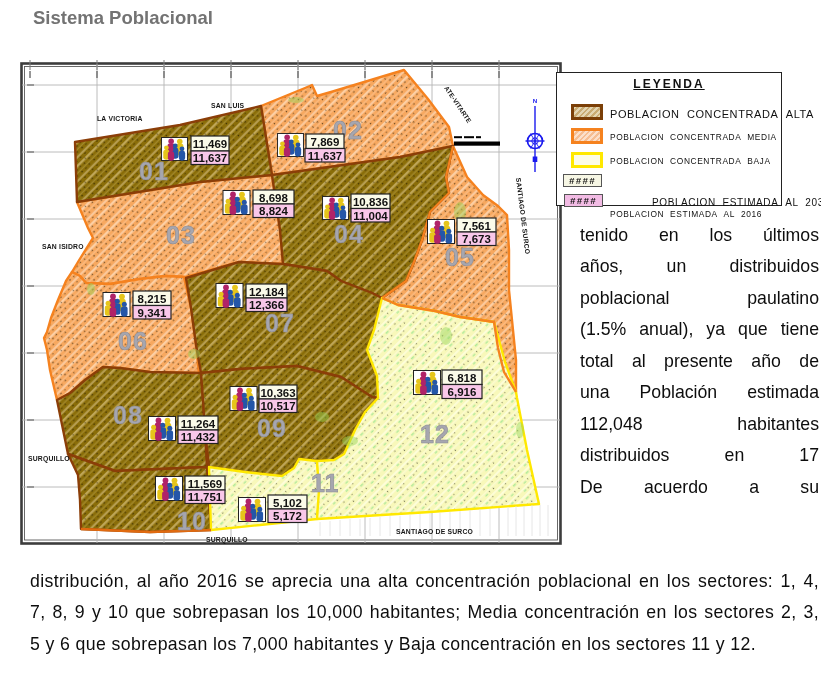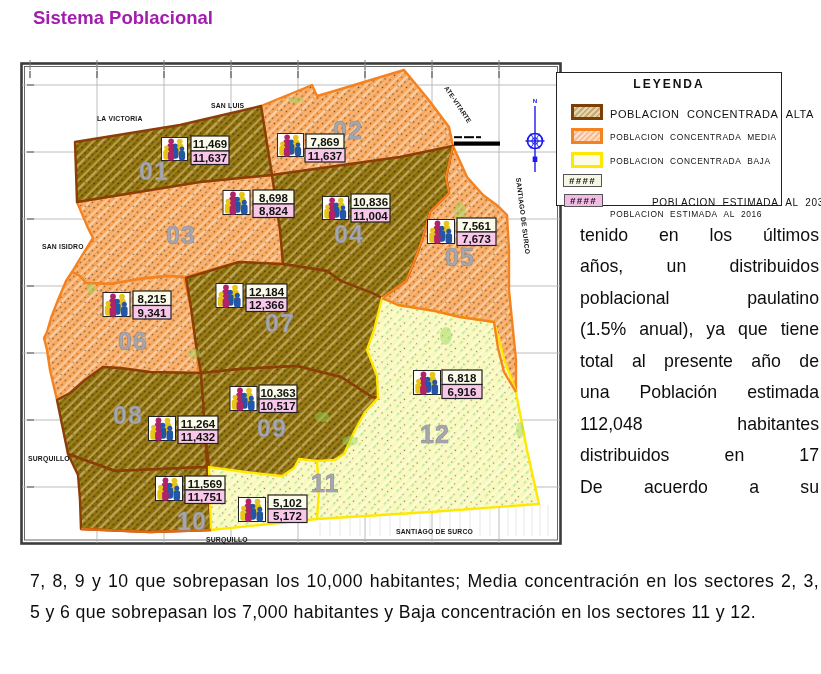--- a/index.html
+++ b/index.html
@@ -5,21 +5,21 @@
   html,body{margin:0;padding:0;background:#ffffff;}
   #page{position:relative;width:821px;height:674px;background:#ffffff;overflow:hidden;
         font-family:"Liberation Sans",sans-serif;}
   .abs{position:absolute;}
   .jline{text-align:justify;text-align-last:justify;white-space:nowrap;}
 </style>
 </head>
 <body>
 <div id="page">
 
-<div class="abs" style="left:33px;top:7px;font-size:18.5px;font-weight:bold;color:#a21caf;">Sistema&nbsp;Poblacional</div>
+<div class="abs" style="left:33px;top:7px;font-size:18.5px;font-weight:bold;color:#737373;">Sistema&nbsp;Poblacional</div>
 
 <svg class="abs" style="left:0;top:0;" width="821" height="674" viewBox="0 0 821 674">
 <defs>
   <pattern id="hd" width="17" height="17" patternUnits="userSpaceOnUse" patternTransform="rotate(-45)">
     <rect width="17" height="17" fill="#8a6d08"></rect>
     <rect y="1" width="17" height="2.4" fill="#bfa658"></rect>
     <rect y="6.6" width="17" height="1.3" fill="#a48a2e"></rect>
     <rect y="11.8" width="17" height="2.2" fill="#b69d50"></rect>
     <rect x="1.5" y="4.3" width="1.3" height="1" fill="#241c04"></rect>
     <rect x="6.5" y="3.8" width="1.2" height="1" fill="#241c04"></rect>
@@ -381,21 +381,21 @@
   <line x1="525.5" y1="141" x2="544.5" y2="141" stroke-width="1.4"></line>
   <line x1="530.5" y1="133.5" x2="539.5" y2="148.5" stroke-width="0.9"></line>
   <line x1="539.5" y1="133.5" x2="530.5" y2="148.5" stroke-width="0.9"></line>
   <rect x="532.7" y="156.5" width="4.6" height="5.5" fill="#1a1aee" stroke="none"></rect>
   <text x="535" y="103" text-anchor="middle" font-size="6.2" font-weight="bold" fill="#1a1aee" stroke="none" font-family="Liberation Sans, sans-serif">N</text>
 </g>
 </svg>
 
 <div class="abs" style="left:556px;top:72px;width:224px;height:132px;background:#ffffff;border:1.6px solid #222;">
 
-  <div style="text-align:center;margin-top:4px;font-size:12px;font-weight:bold;letter-spacing:2px;color:#111;">LEYENDA</div>
+  <div style="text-align:center;margin-top:4px;font-size:12px;font-weight:bold;letter-spacing:2px;text-decoration:underline;color:#111;">LEYENDA</div>
 
   <div class="abs" style="left:14px;top:31px;width:26px;height:10px;background:repeating-linear-gradient(135deg,#e3d5b2 0 2px,#c9ab72 2px 4px);border:3px solid #7b3f07;"></div>
   <div class="abs" style="left:53px;top:35px;font-size:11px;letter-spacing:0.6px;color:#111;">POBLACION&nbsp;&nbsp;CONCENTRADA&nbsp;&nbsp;ALTA</div>
 
   <div class="abs" style="left:14px;top:55px;width:26px;height:10px;background:repeating-linear-gradient(135deg,#fbdfca 0 2px,#f6bd92 2px 4px);border:3px solid #f5821f;"></div>
   <div class="abs" style="left:53px;top:59px;font-size:8.4px;letter-spacing:0.6px;color:#111;">POBLACION&nbsp;&nbsp;CONCENTRADA&nbsp;&nbsp;MEDIA</div>
 
   <div class="abs" style="left:14px;top:79px;width:26px;height:10px;background:#fcfce8;border:3px solid #ffe800;"></div>
   <div class="abs" style="left:53px;top:83px;font-size:8.4px;letter-spacing:0.6px;color:#111;">POBLACION&nbsp;&nbsp;CONCENTRADA&nbsp;&nbsp;BAJA</div>
 
@@ -412,17 +412,18 @@
   <div class="jline">poblacional paulatino</div>
   <div class="jline">(1.5% anual), ya que tiene</div>
   <div class="jline">total al presente año de</div>
   <div class="jline">una Población estimada</div>
   <div class="jline">112,048 habitantes</div>
   <div class="jline">distribuidos en 17</div>
   <div class="jline">De acuerdo a su</div>
 </div>
 
 <div class="abs" style="left:30px;top:565.5px;width:789px;font-size:17.7px;line-height:31.9px;letter-spacing:0.38px;color:#0d0d0d;">
+  <div class="jline">distribución, al año 2016 se aprecia una alta concentración poblacional en los sectores: 1, 4,</div>
   <div class="jline">7, 8, 9 y 10 que sobrepasan los 10,000 habitantes; Media concentración en los sectores 2, 3,</div>
   <div>5 y 6 que sobrepasan los 7,000 habitantes y Baja concentración en los sectores 11 y 12.</div>
 </div>
 
 </div>
 
 </body></html>

